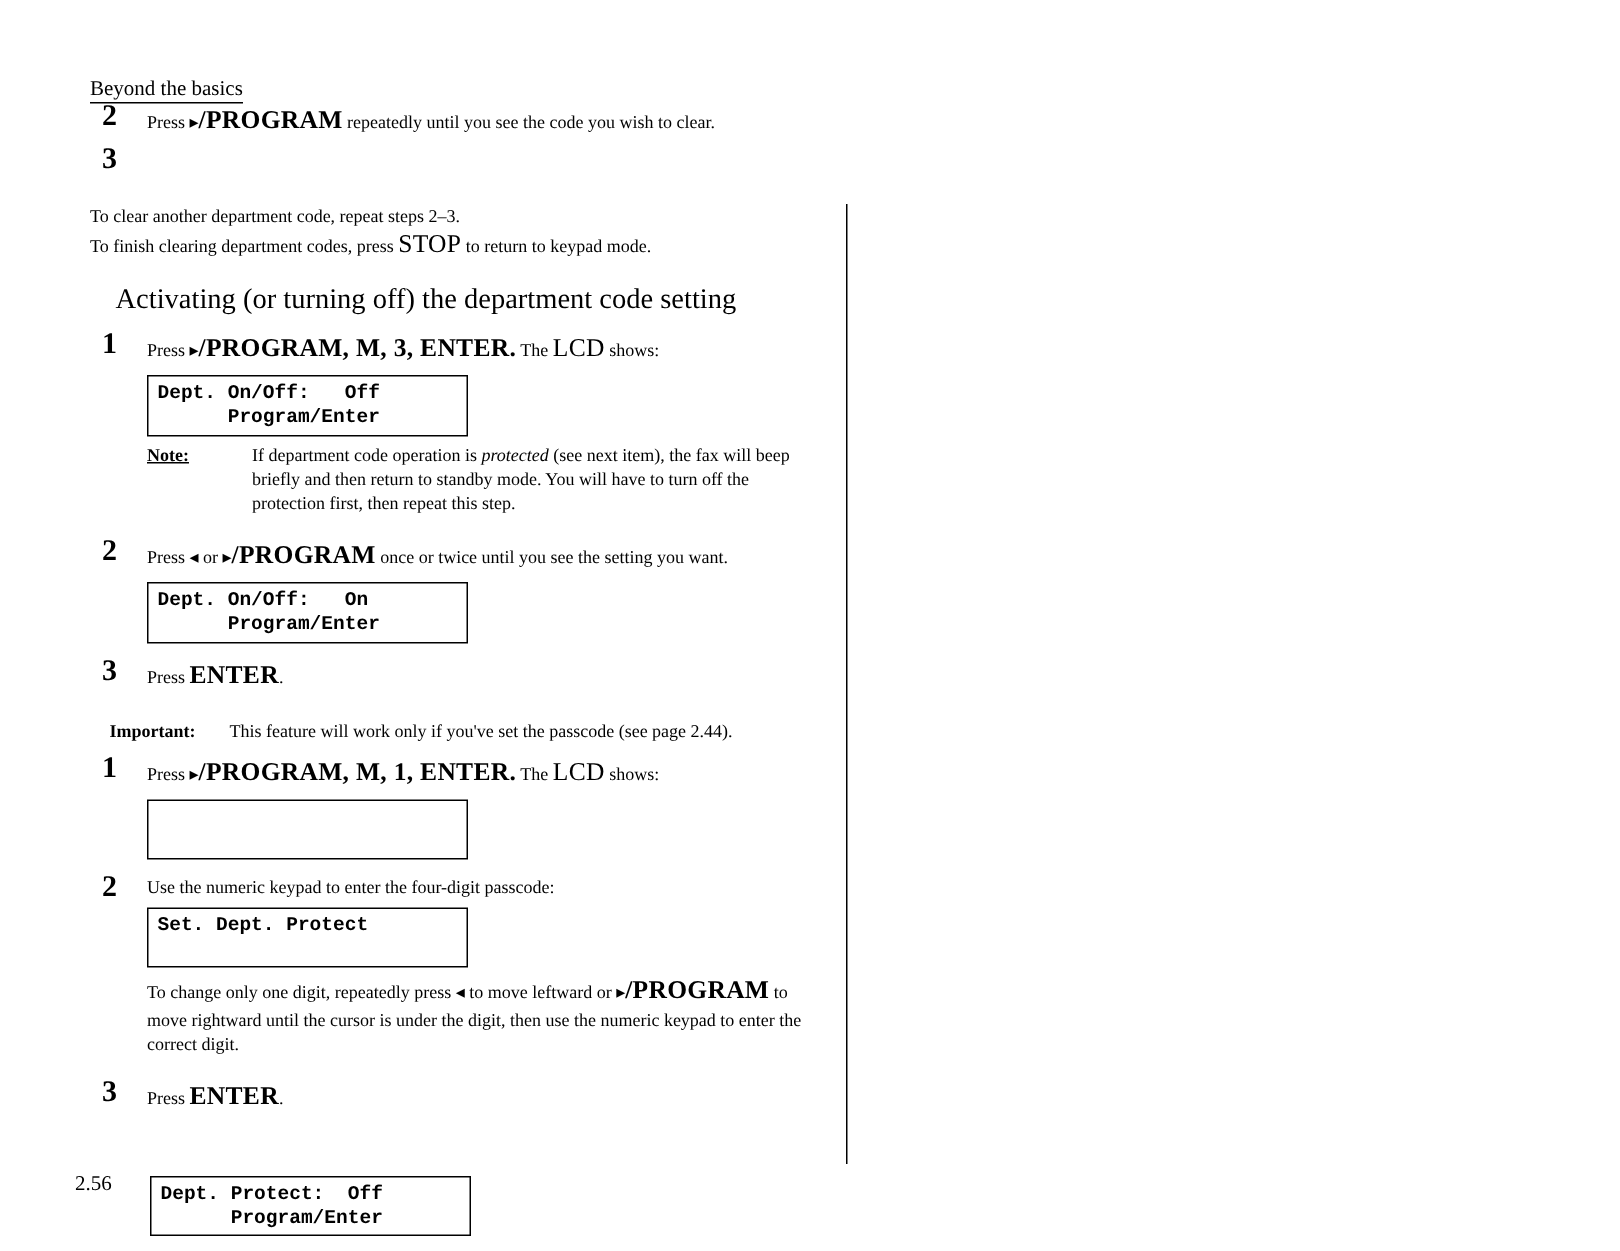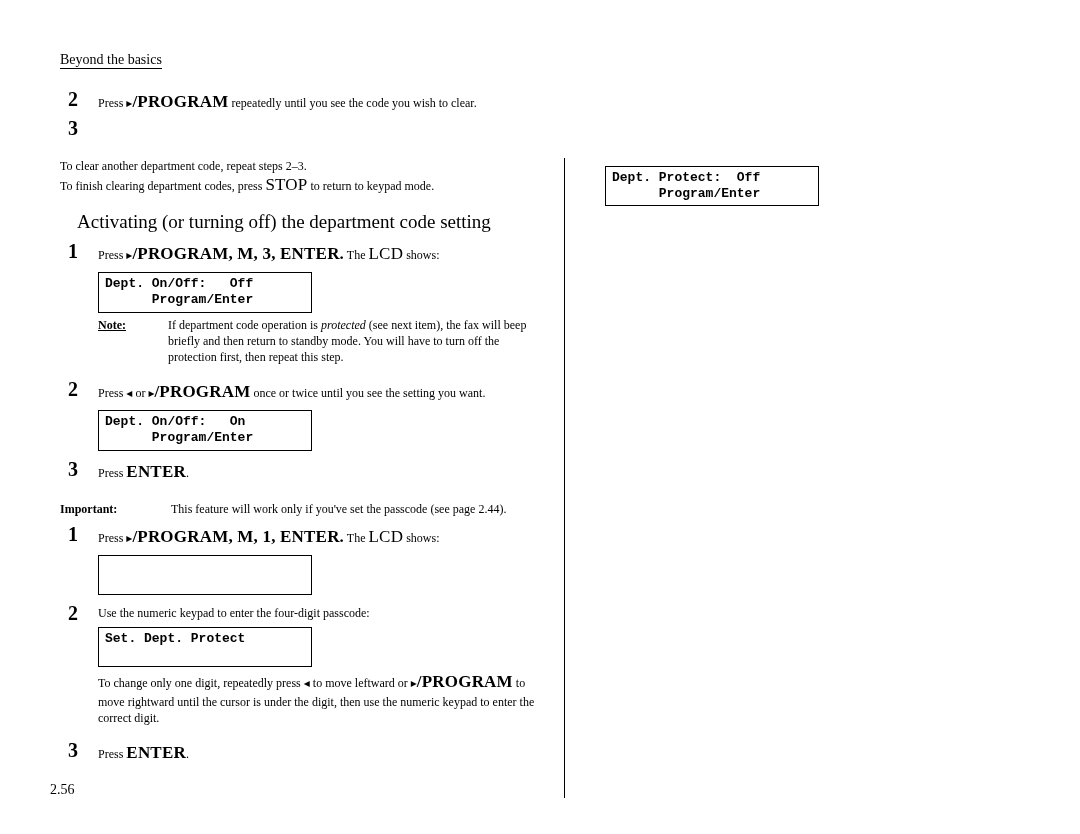--- a/index.html
+++ b/index.html
@@ -15,25 +15,24 @@
     position: relative;
     width: 1080px;
     height: 834px;
     box-sizing: border-box;
     padding: 50px 60px 40px 60px;
   }
   .header {
     font-size: 14px;
     border-bottom: 1px solid #000;
     display: inline-block;
-    margin-bottom: 22px;
   }
   .columns {
     display: flex;
-    flex-direction: row;
+    flex-direction: column;
     align-items: flex-start;
   }
   .left-col {
     width: 480px;
     border-right: 1px solid #000;
     padding-right: 24px;
     min-height: 640px;
   }
   .right-col {
     padding-left: 40px;
@@ -185,21 +184,21 @@
       </div>
 
       <div class="step" style="margin-left:8px; margin-bottom:18px;">
         <div class="num">3</div>
         <div class="body">
           <span>Press </span><span class="b sc">ENTER</span><span>.</span>
         </div>
       </div>
 
 
-      <div class="imp-block" style="margin-left:0;gap:31px;">
+      <div class="imp-block" style="margin-left:13px;">
         <div class="label">Important:</div>
         <div class="text">This feature will work only if you've set the passcode (see page 2.44).</div>
       </div>
 
       <div class="step" style="margin-left:8px;">
         <div class="num">1</div>
         <div class="body">
           <span>Press </span><span class="arrow">▸</span><span class="b sc">/PROGRAM, M, 1, ENTER.</span><span> The </span><span class="sc">LCD</span><span> shows:</span>
           <div class="lcd empty"></div>
         </div>

